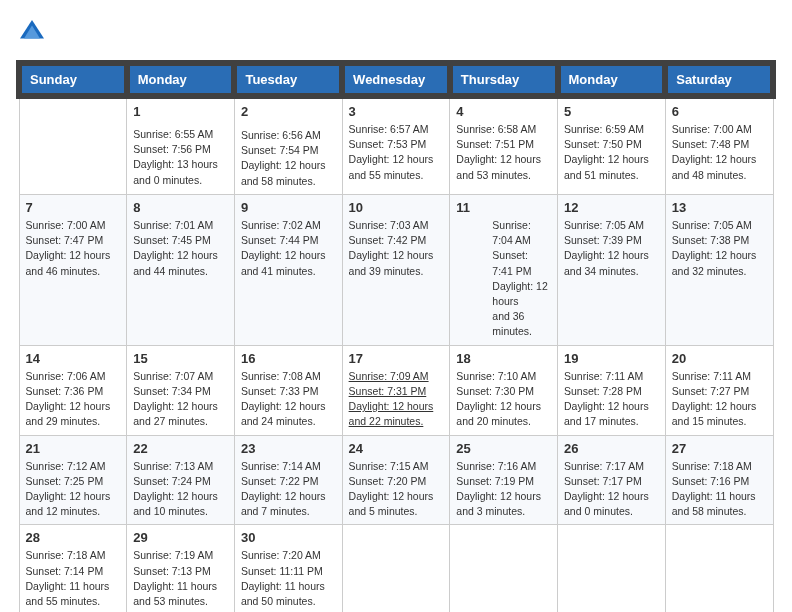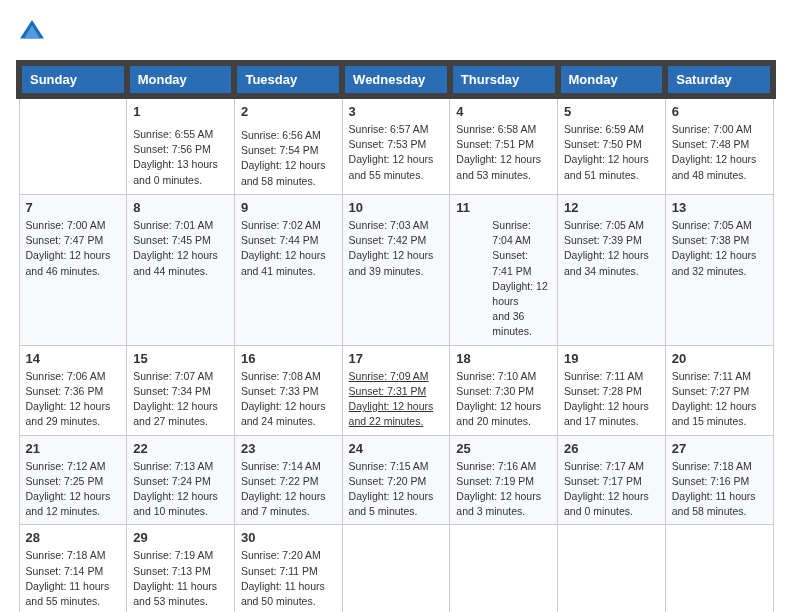--- a/index.html
+++ b/index.html
@@ -322,21 +322,21 @@
         <td>
           <span class="day-num">29</span>
           <div class="day-info" style="white-space: pre-line;">Sunrise: 7:19 AM
 Sunset: 7:13 PM
 Daylight: 11 hours
 and 53 minutes.</div>
         </td>
         <td>
           <span class="day-num">30</span>
           <div class="day-info" style="white-space: pre-line;">Sunrise: 7:20 AM
-Sunset: 7:11 PM
+Sunset: 11:11 PM
 Daylight: 11 hours
 and 50 minutes.</div>
         </td>
         <td class="empty"></td>
         <td class="empty"></td>
         <td class="empty"></td>
         <td class="empty"></td>
       </tr>
     </tbody>
 </table>

